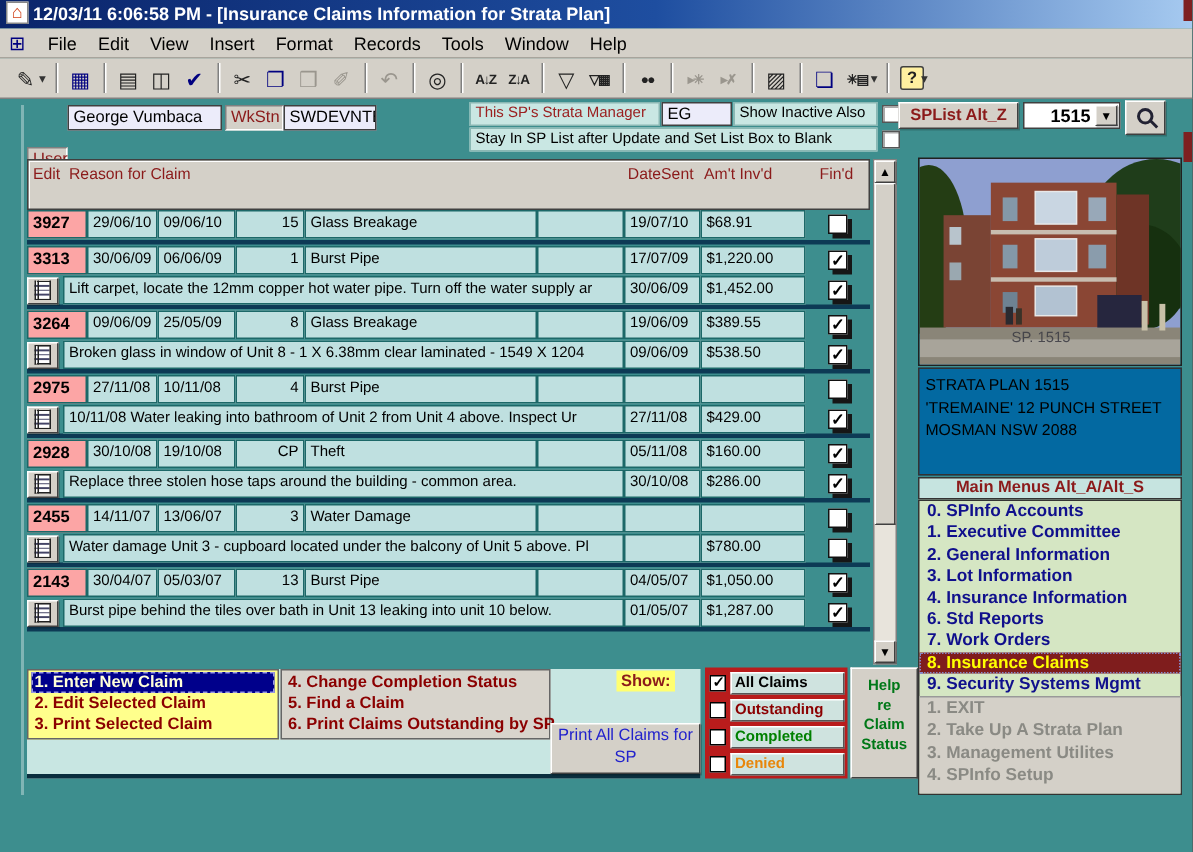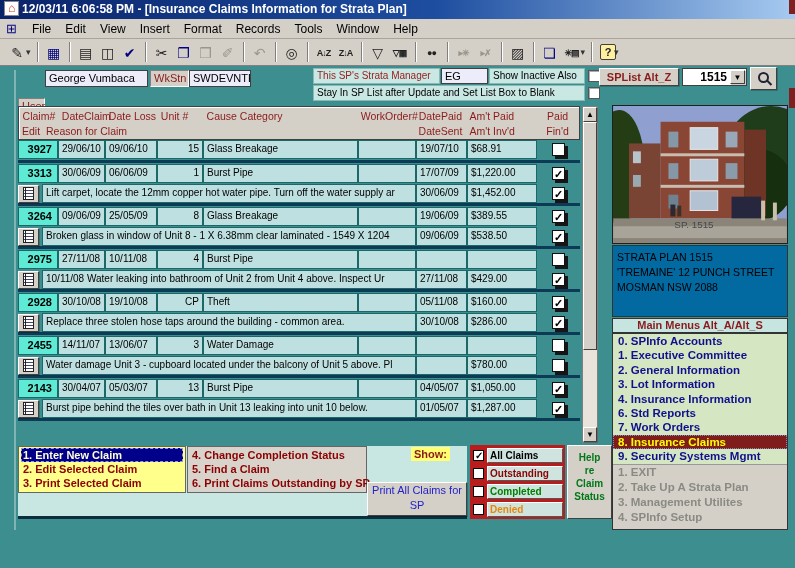--- a/index.html
+++ b/index.html
@@ -59,21 +59,21 @@
   .thead { position:absolute; left:18px; top:40px; width:562px; height:34px; background:#D4D0C8;
     border:1px solid #404040; box-shadow:inset 1px 1px 0 #fff; color:#8B1A1A; font-size:10.5px; padding-top:2px; }
   .hrow { display:flex; height:15px; line-height:15px; }
   .hcell { padding:0 3px; white-space:nowrap; overflow:visible; }
   .rows { position:absolute; left:18px; top:74px; width:562px; }
   .claim-block { border-bottom:3px solid #0D3A55; margin-bottom:1px; }
   .crow { display:flex; height:19px; margin-bottom:1px; }
   .crow.reason { margin-bottom:0; }
   .cell { background:#BFE0E0; border:1px solid #1C6868; font-size:10px; line-height:16px; padding:0 3px;
     white-space:nowrap; overflow:hidden; color:#000; }
-  .cell.claimno { background:#5eead4; font-weight:bold; font-size:11px; text-align:right; padding-right:5px; }
+  .cell.claimno { background:#fca5a5; font-weight:bold; font-size:11px; padding-right:5px; }
   .cell.ra { text-align:right; }
   .cbcell { background:transparent; border:none; display:flex; align-items:center; justify-content:center; }
   .w-claim{width:40px}.w-dc{width:47px}.w-dl{width:52px}.w-unit{width:46px}.w-cause{width:155px}
   .w-wo{width:58px}.w-dp{width:51px}.w-amt{width:70px}.w-cb{width:43px}
   .w-edit{width:24px}.w-reason{width:374px}
   .editbtn { width:21px; height:18px; margin:0 3px 0 0; display:flex; align-items:center; justify-content:center; }
   .notepad { width:11px; height:13px; background:repeating-linear-gradient(180deg,#fff 0 2px,#446 2px 3px);
     border:1px solid #222; border-left:3px double #222; }
   .cb3d { position:relative; width:13px; height:13px; background:#fff; border:1px solid #111;
     box-shadow:3px 3px 0 #161616; font-size:11px; font-weight:bold; line-height:12px; text-align:center; color:#000; }
@@ -196,31 +196,20 @@
     <span class="btn splist">SPList Alt_Z</span>
     <span class="combo">
       <span class="val">1515</span>
       <span class="drop btn">▼</span>
     </span>
     <span class="btn searchbtn">
         <span class="mag"></span>
       </span>
 
     <div class="thead">
-      <div class="hrow">
-        <span class="hcell w-claim" style="text-align:center">Claim#</span>
-        <span class="hcell w-dc">DateClaim</span>
-        <span class="hcell w-dl">Date Loss</span>
-        <span class="hcell w-unit">Unit #</span>
-        <span class="hcell w-cause">Cause Category</span>
-        <span class="hcell w-wo">WorkOrder#</span>
-        <span class="hcell w-dp">DatePaid</span>
-        <span class="hcell w-amt">Am't Paid</span>
-        <span class="hcell w-cb" style="text-align:center">Paid</span>
-      </div>
       <div class="hrow">
         <span class="hcell w-edit">Edit</span>
         <span class="hcell w-reason">Reason for Claim</span>
         <span class="hcell w-dp">DateSent</span>
         <span class="hcell w-amt">Am't Inv'd</span>
         <span class="hcell w-cb" style="text-align:center">Fin'd</span>
       </div>
     </div>
 
     <div class="rows" id="claims-rows">

